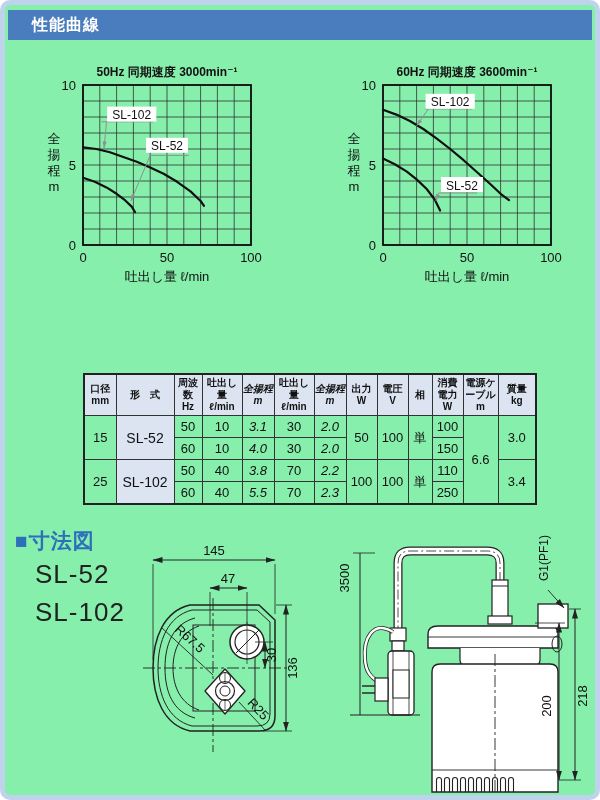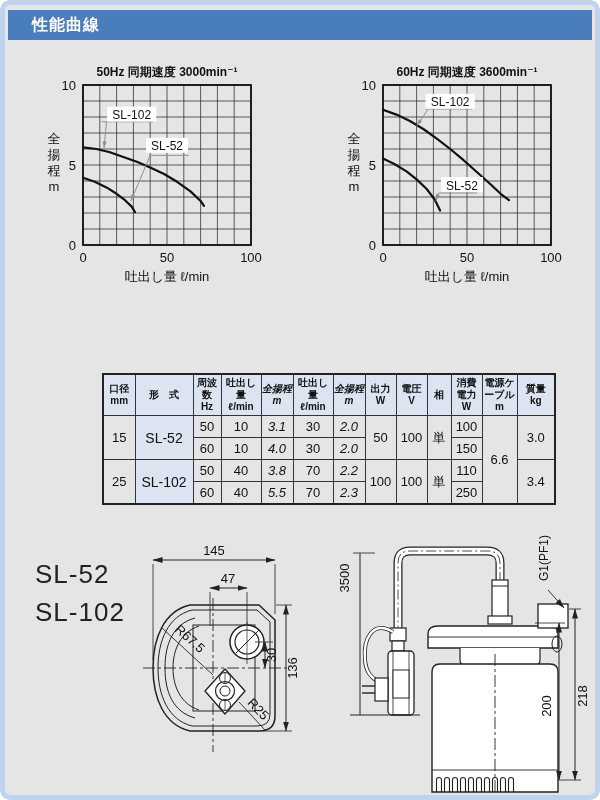--- a/index.html
+++ b/index.html
@@ -1,33 +1,33 @@
 <!DOCTYPE html>
 <html><head>
 <meta charset="utf-8">
 <style>
   html,body{margin:0;padding:0;background:#fff;font-family:"Liberation Sans","DejaVu Sans",sans-serif;}
-  .page{position:relative;width:600px;height:800px;box-sizing:border-box;background:#e5e5e5;
+  .page{position:relative;width:600px;height:800px;box-sizing:border-box;background:#86efac;
         border:5px solid #bfd3ec;border-radius:10px;overflow:hidden;}
   .bar{position:absolute;left:3px;right:3px;height:30px;color:#fff;font-size:16px;font-weight:bold;
        line-height:30px;padding-left:24px;box-sizing:border-box;letter-spacing:1px;}
   .bar-blue{top:5px;background:#4a7dbd;}
   .bar-gray{top:318px;background:#7f7f7f;}
   .chart{position:absolute;width:268px;height:232px;text-decoration:underline;}
   #chart50{left:30px;top:58px;}
   #chart60{left:330px;top:58px;}
   
   table.spec{position:absolute;left:78px;top:368px;border-collapse:collapse;table-layout:fixed;width:445px;
              font-size:13px;color:#111;}
   table.spec th,table.spec td{border:1px solid #333;text-align:center;vertical-align:middle;padding:0;}
   table.spec th{background:#dce4f1;font-size:10px;font-weight:bold;line-height:1.2;white-space:pre-line;height:40px;}
   table.spec td{height:21px;}
   table.spec td.model{background:#dce4f1;font-size:14px;}
   table.spec .dash{border-left:1px dashed #555;font-style:italic;}
-  table.spec{border:2px solid #222;margin-left:19px;}
+  table.spec{border:2px solid #222;}
   
   .dim-heading{position:absolute;left:10px;top:522px;font-size:21px;font-weight:bold;color:#2e6fba;letter-spacing:1px;}
   .dim-model{position:absolute;left:30px;color:#222;font-size:26px;letter-spacing:1px;}
   #model1{top:554px;}
   #model2{top:592px;}
   .drawing{position:absolute;}
   #topview{left:130px;top:535px;}
   #sideview{left:330px;top:513px;}
   svg text{fill:#111;}
   .dimtxt{font-size:13px;}
@@ -229,20 +229,21 @@
         <td>60</td>
         <td>40</td>
         <td class="dash">5.5</td>
         <td>70</td>
         <td class="dash">2.3</td>
         <td>250</td>
       </tr>
     </tbody>
   </table>
 
+  <div class="dim-heading">■寸法図</div>
   <div class="dim-model" id="model1">SL-52</div>
   <div class="dim-model" id="model2">SL-102</div>
 
   <svg class="drawing" id="topview" width="200" height="265" viewBox="0 0 200 265">
     <defs>
       <marker id="ma" markerWidth="11" markerHeight="9" refX="9.5" refY="4" orient="auto-start-reverse" markerUnits="userSpaceOnUse">
         <path d="M0,1 L10,4 L0,7 Z" fill="#222"></path>
       </marker>
     </defs>
 

